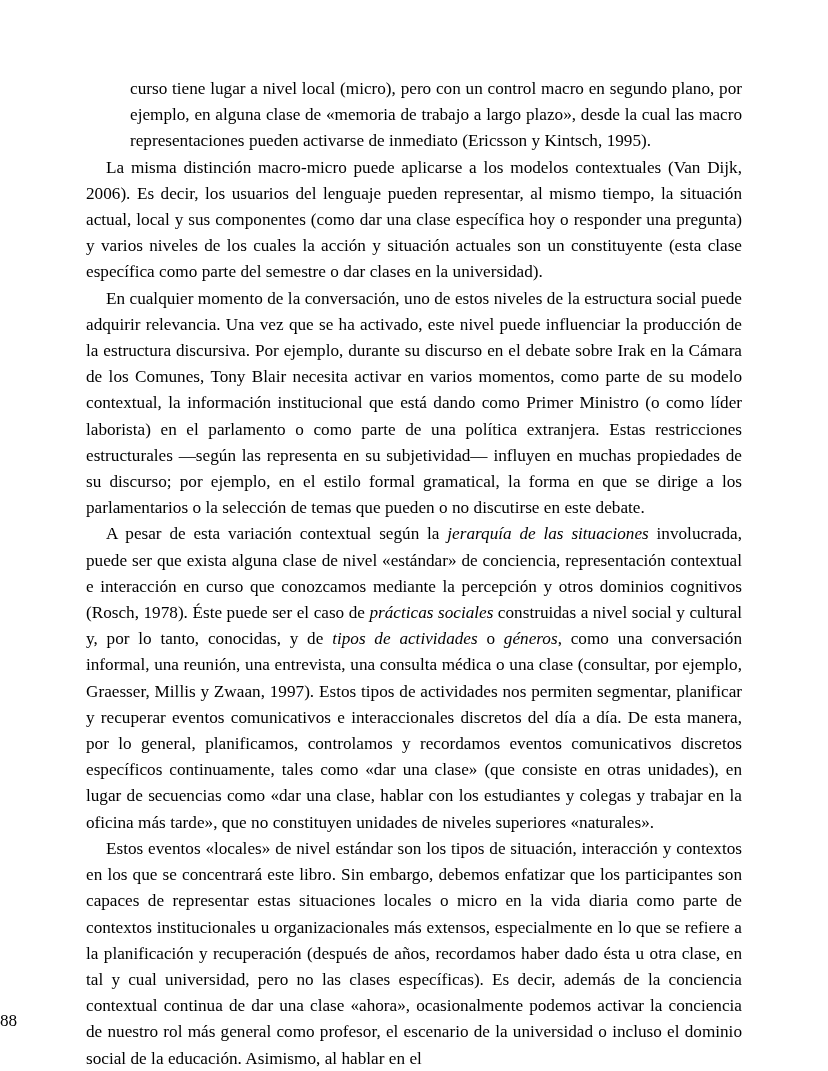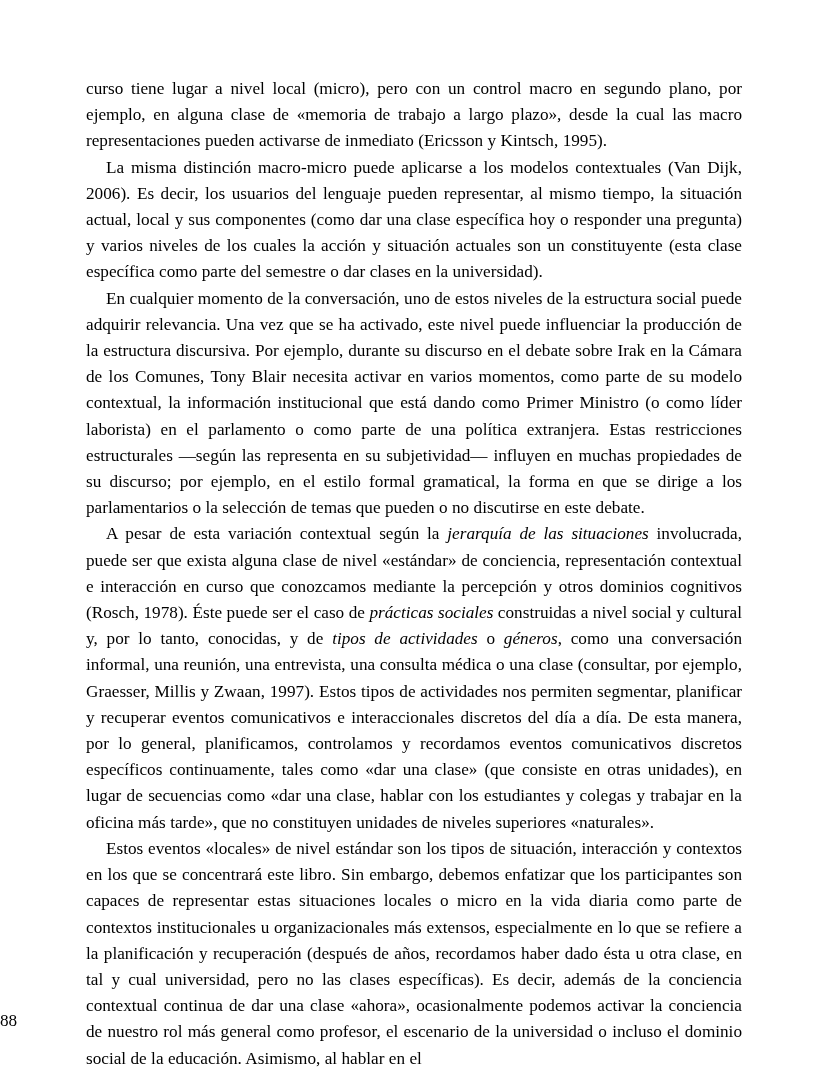--- a/index.html
+++ b/index.html
@@ -30,20 +30,21 @@
     line-height: 26.2px;
     text-align: justify;
     text-justify: inter-word;
     text-indent: 20px;
     hyphens: none;
     -webkit-hyphens: none;
     word-spacing: 0.1px;
   }
   .para.first {
     text-indent: 0;
+    margin-left: 44px;
   }
   .para em, em {
     font-style: italic;
     margin-top: 28px;
   }
   #page-number {
     position: absolute;
     left: 0;
     top: 1008px;
     width: 741px;

